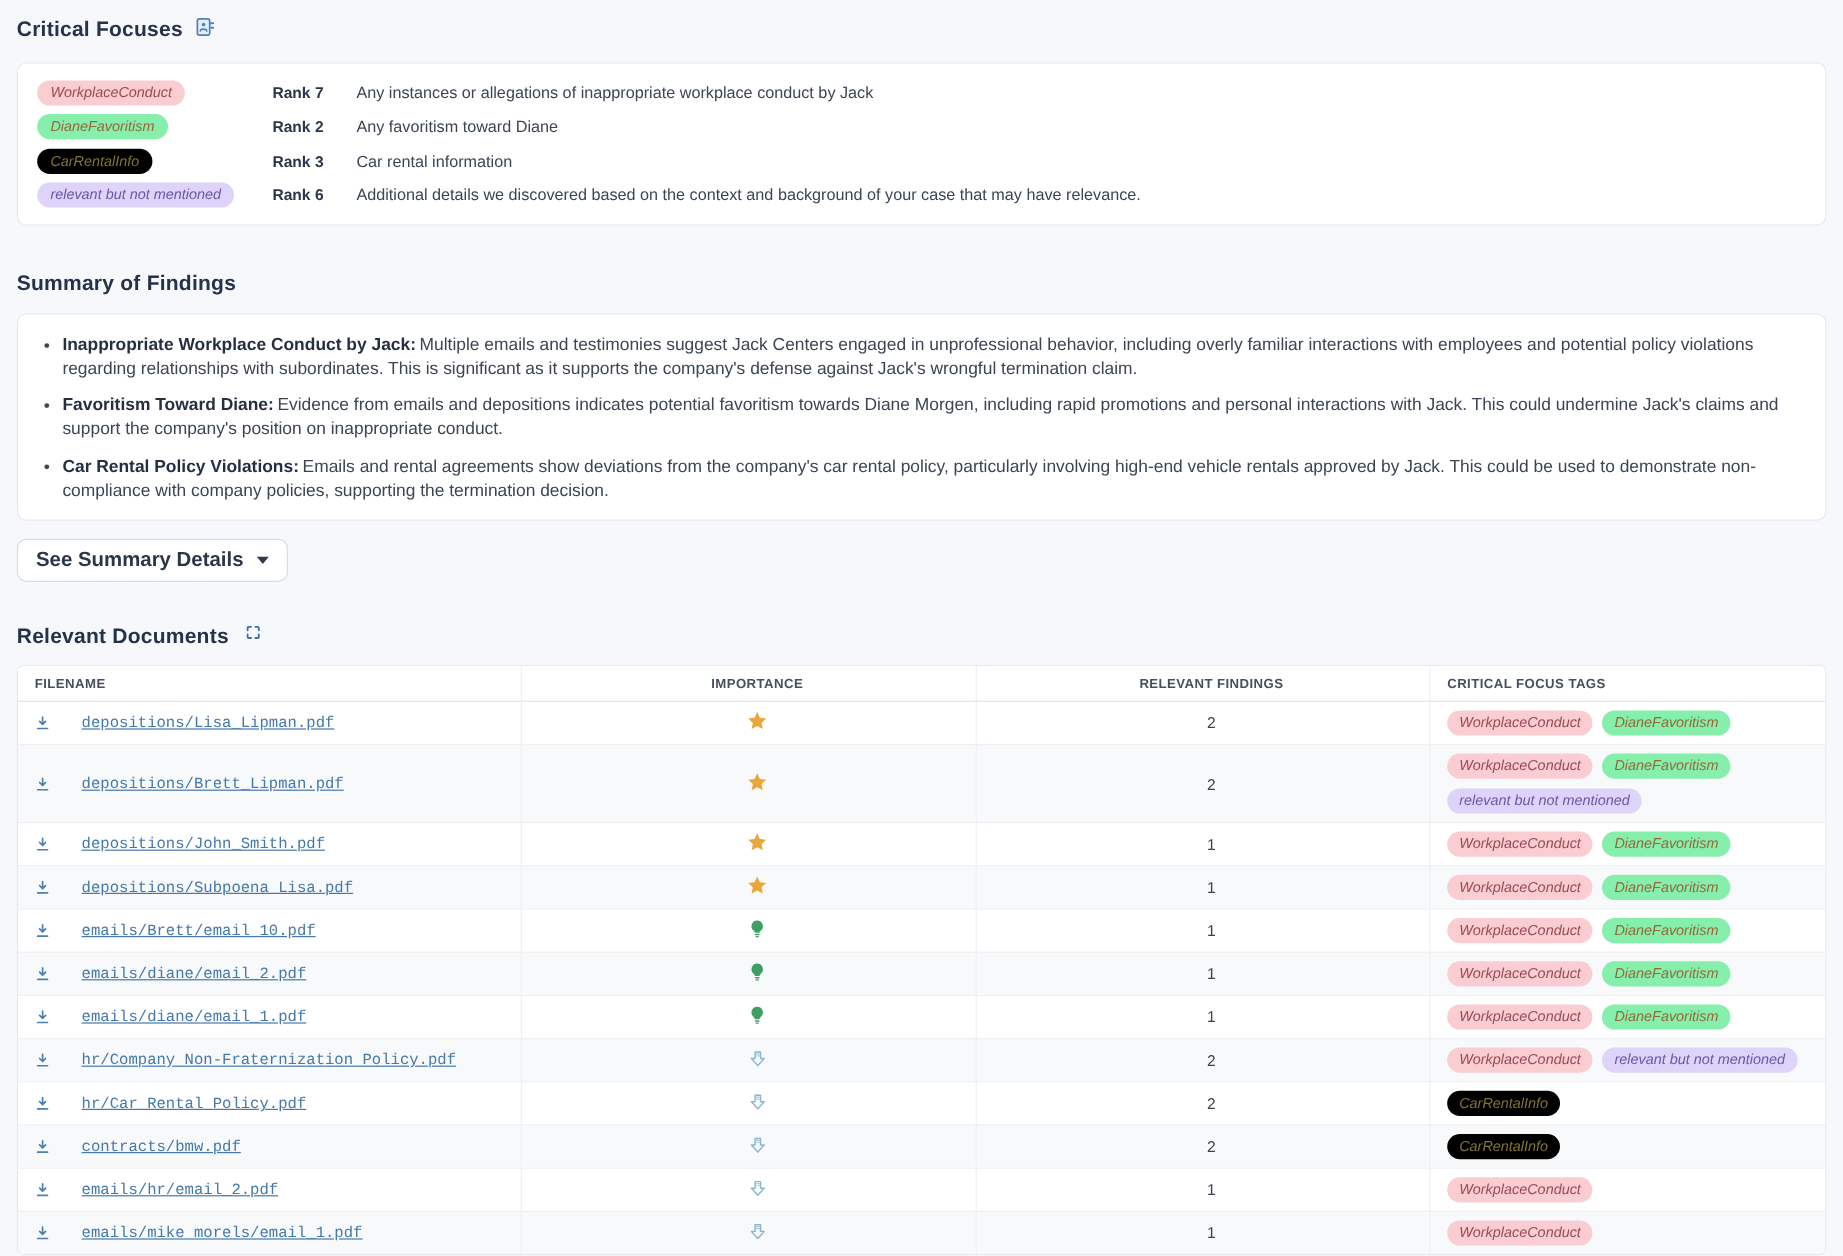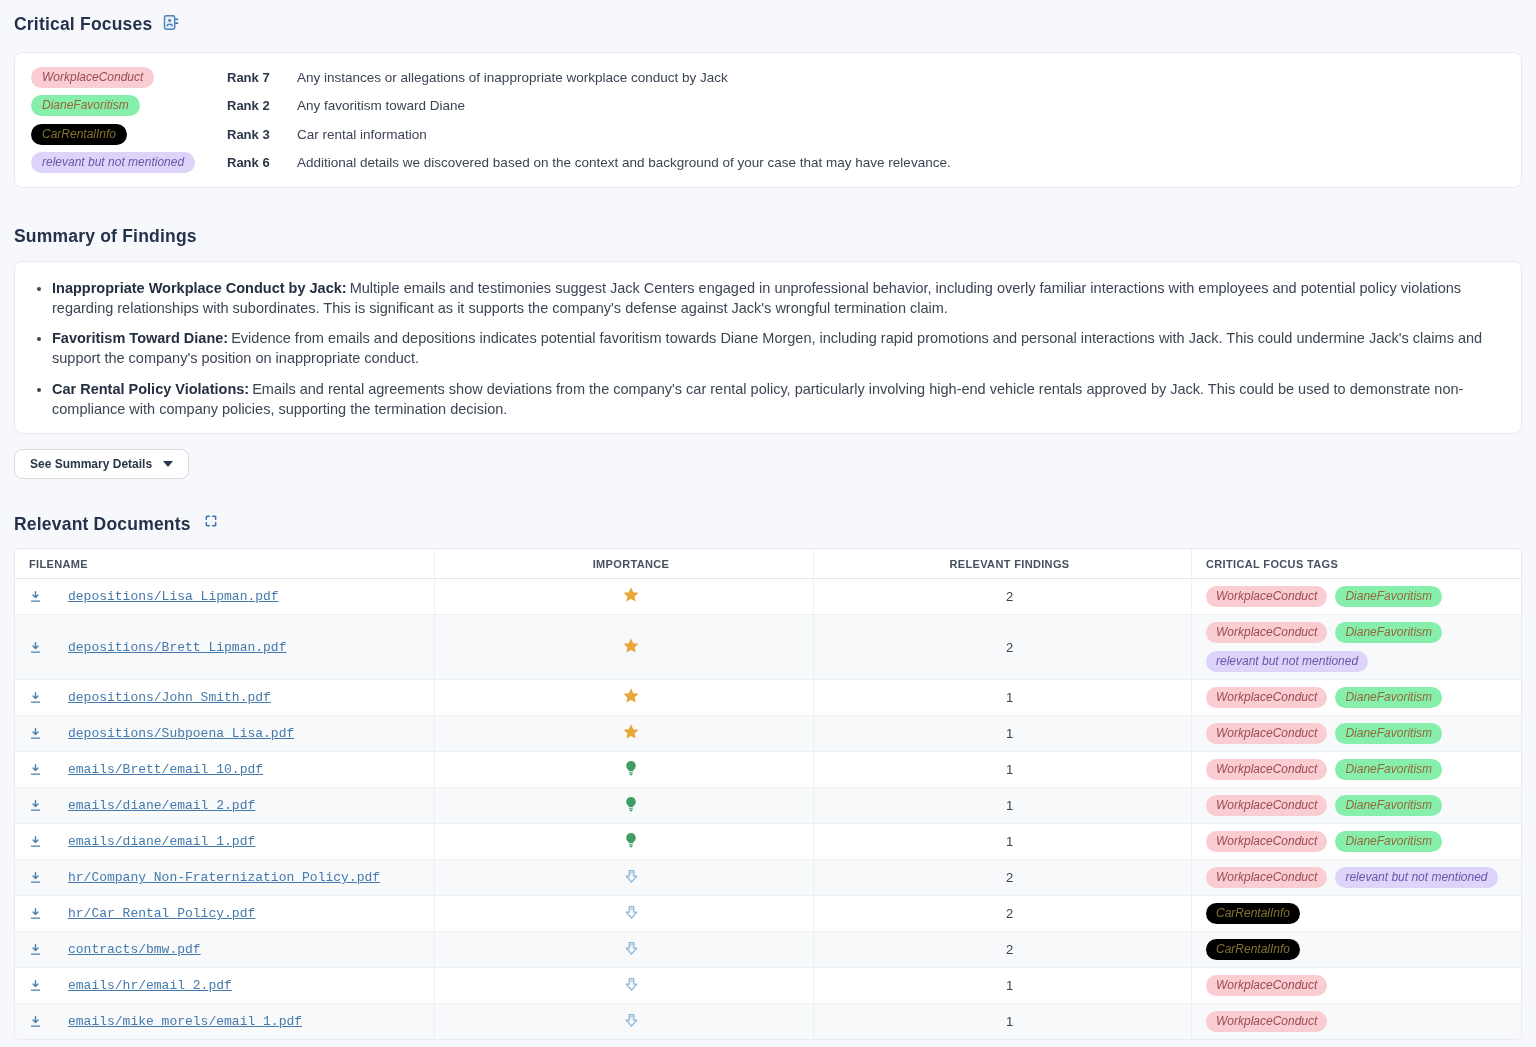--- a/index.html
+++ b/index.html
@@ -58,21 +58,21 @@
 
   
   #summary-details-btn {
     margin-top:15px;
     display:inline-flex; align-items:center; gap:11px;
     background:#fff;
     border:1px solid #d9dde3;
     border-radius:8px;
     padding:7px 15px;
     font-family:inherit;
-    font-size:12px; font-weight:700; color:#2b3648;
+    font-size:17px; font-weight:700; color:#2b3648;
     cursor:pointer;
   }
   .caret-down {
     width:0; height:0;
     border-left:5.5px solid transparent;
     border-right:5.5px solid transparent;
     border-top:6.5px solid #2f3a4c;
     display:inline-block;
   }
 

